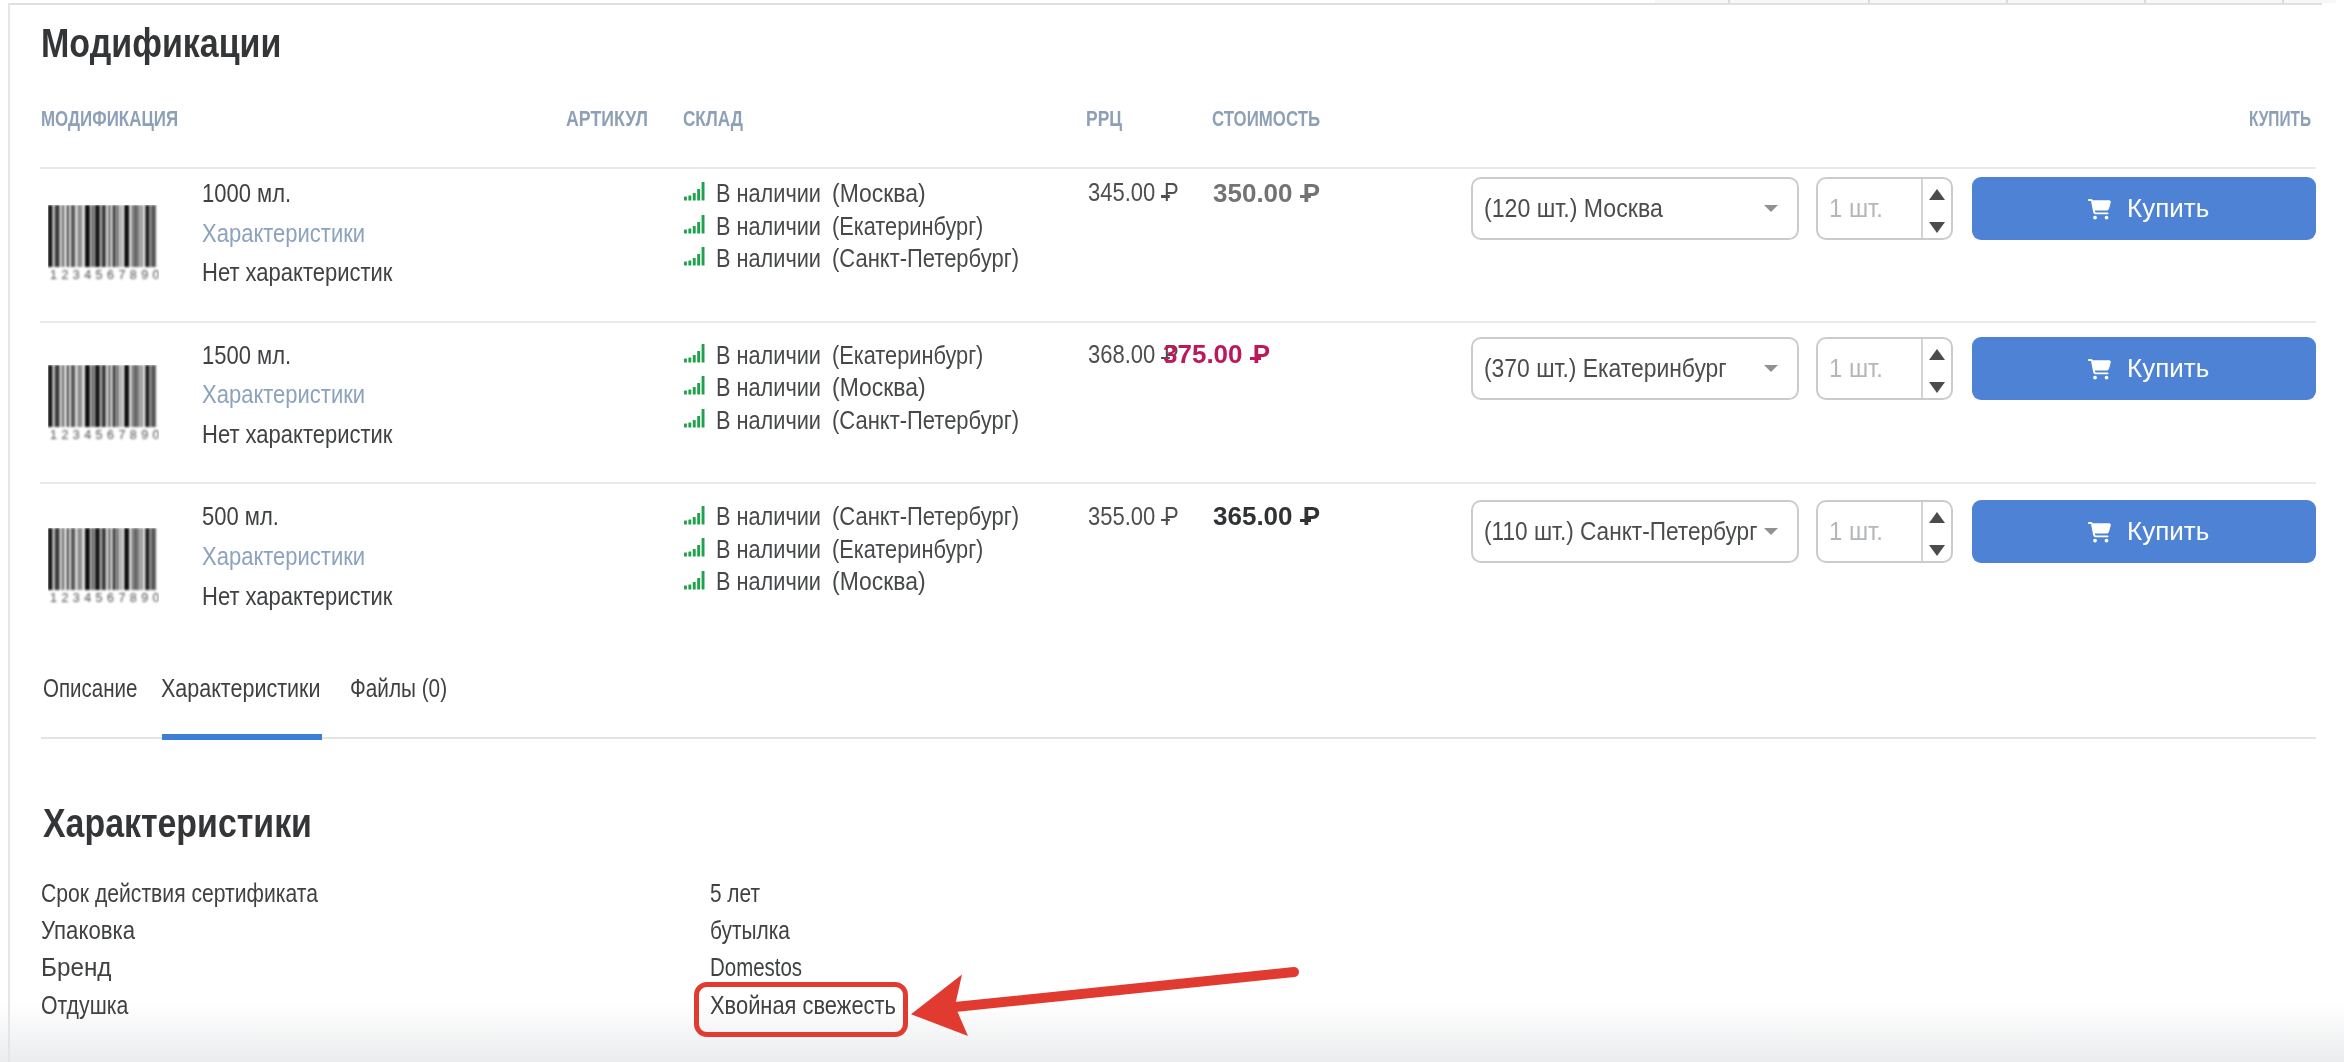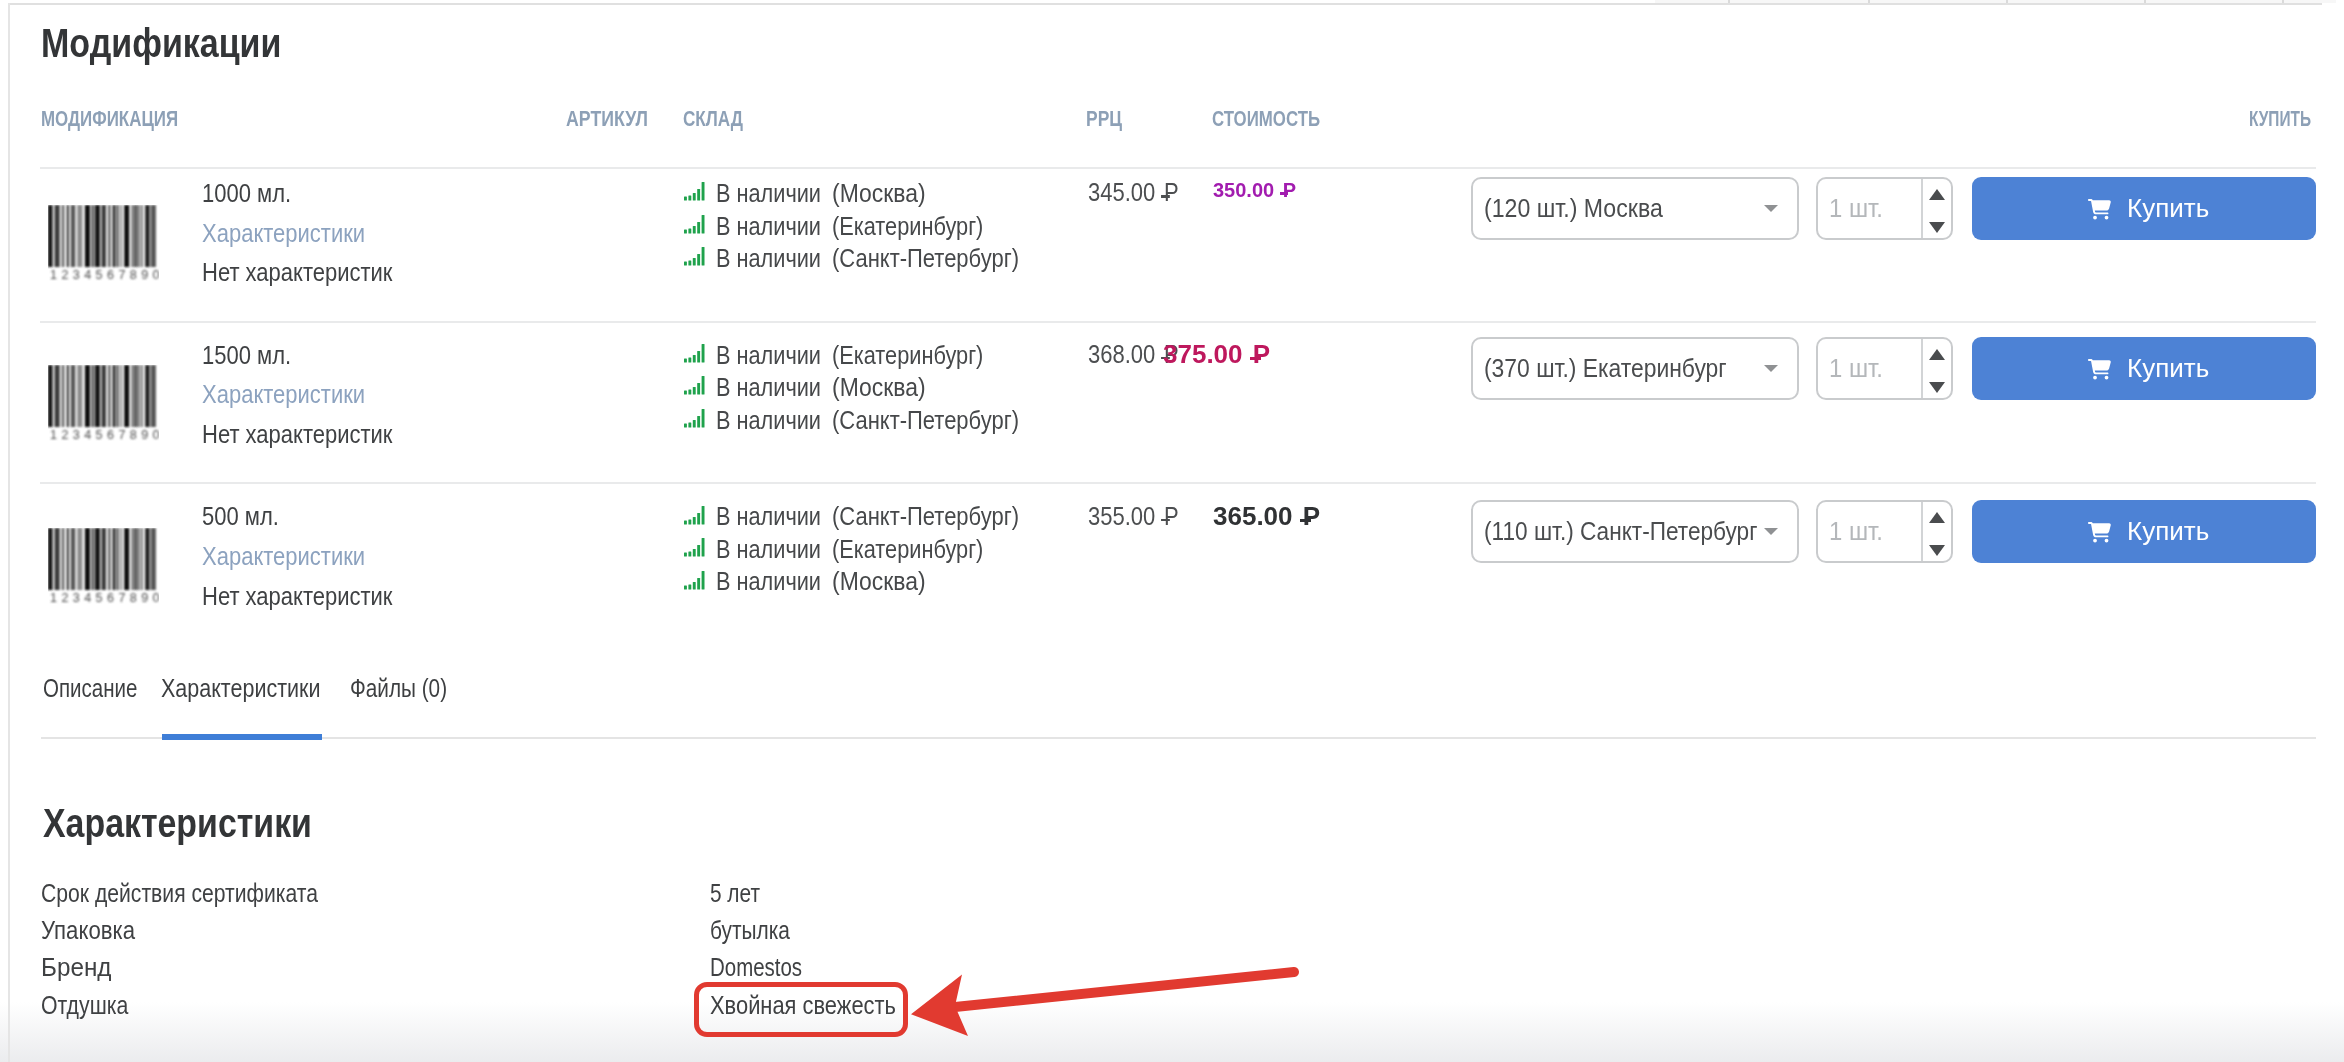--- a/index.html
+++ b/index.html
@@ -105,21 +105,21 @@
       <rect x="0" y="15.6" width="2.9" height="3.9" rx="0.5"></rect>
       <rect x="4.4" y="14.6" width="2.9" height="4.9" rx="0.5"></rect>
       <rect x="8.8" y="12.1" width="2.9" height="7.4" rx="0.5"></rect>
       <rect x="13.2" y="8.1" width="2.9" height="11.4" rx="0.5"></rect>
       <rect x="17.6" y="1" width="2.9" height="18.5" rx="0.5"></rect>
     </g>
   </svg>
 <div class="t" style="left:715.5px;top:246.0px;font-size:25px;color:#46484a;transform:scaleX(0.869)">В наличии</div>
 <div class="t" style="left:831.5px;top:246.0px;font-size:25px;color:#46484a;transform:scaleX(0.879)">(Санкт-Петербург)</div>
 <div class="t" style="left:1088px;top:180.2px;font-size:25px;color:#4c4e50;transform:scaleX(0.88)">345.00 <span class="rub">Р<i></i></span></div>
-<div class="t" style="left:1213px;top:179.6px;font-size:20px;font-weight:bold;color:#a21caf">350.00 <span class="rub rubb">Р<i></i></span></div>
+<div class="t" style="left:1213px;top:179.6px;font-size:26px;font-weight:bold;color:#737373">350.00 <span class="rub rubb">Р<i></i></span></div>
 <div class="selbox" style="top:177.0px"></div>
 <div class="t" style="left:1484px;top:196.2px;font-size:25px;color:#4a4c4e;transform:scaleX(0.925)">(120 шт.) Москва</div>
 <div class="caret" style="top:205.0px"></div>
 <div class="qty" style="top:177.0px"></div>
 <div class="t" style="left:1829px;top:196.2px;font-size:25px;color:#b4b7ba;transform:scaleX(0.955)">1 шт.</div>
 <div class="qline" style="top:179.0px"></div>
 <div class="up" style="top:189.0px"></div>
 <div class="dn" style="top:222.0px"></div>
 <div class="btn" style="top:177.0px"></div>
 <svg width="23" height="20.5" viewBox="0 0 576 512" style="position:absolute;left:2087.5px;top:199.3px">

